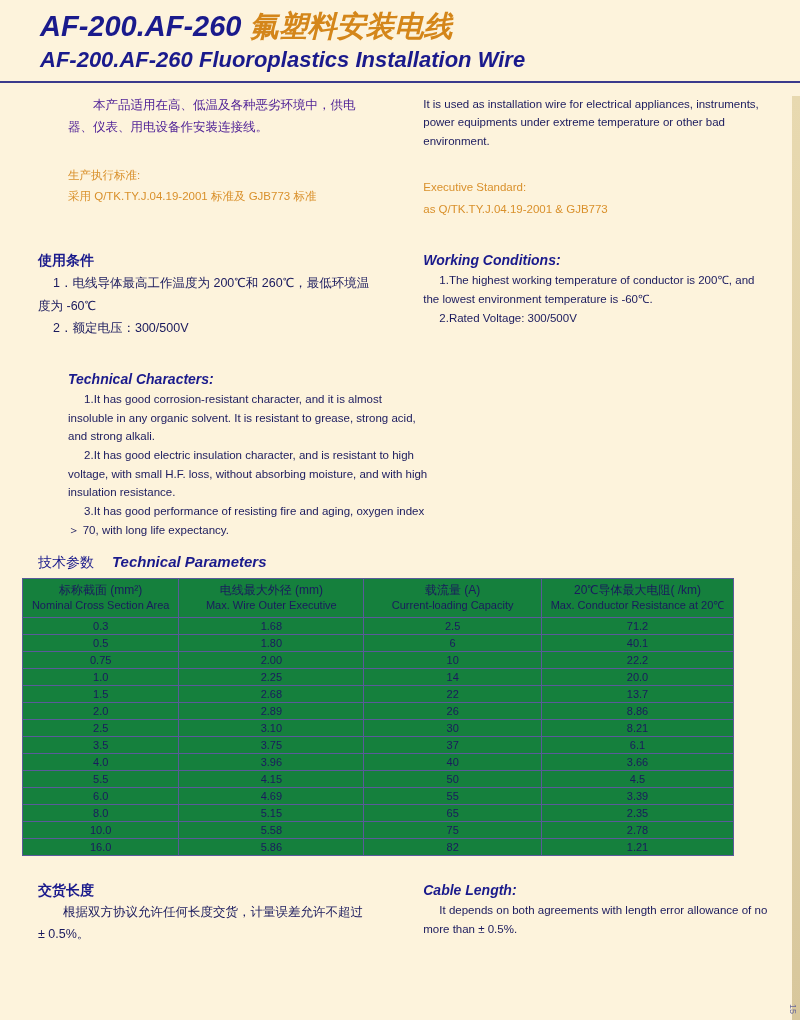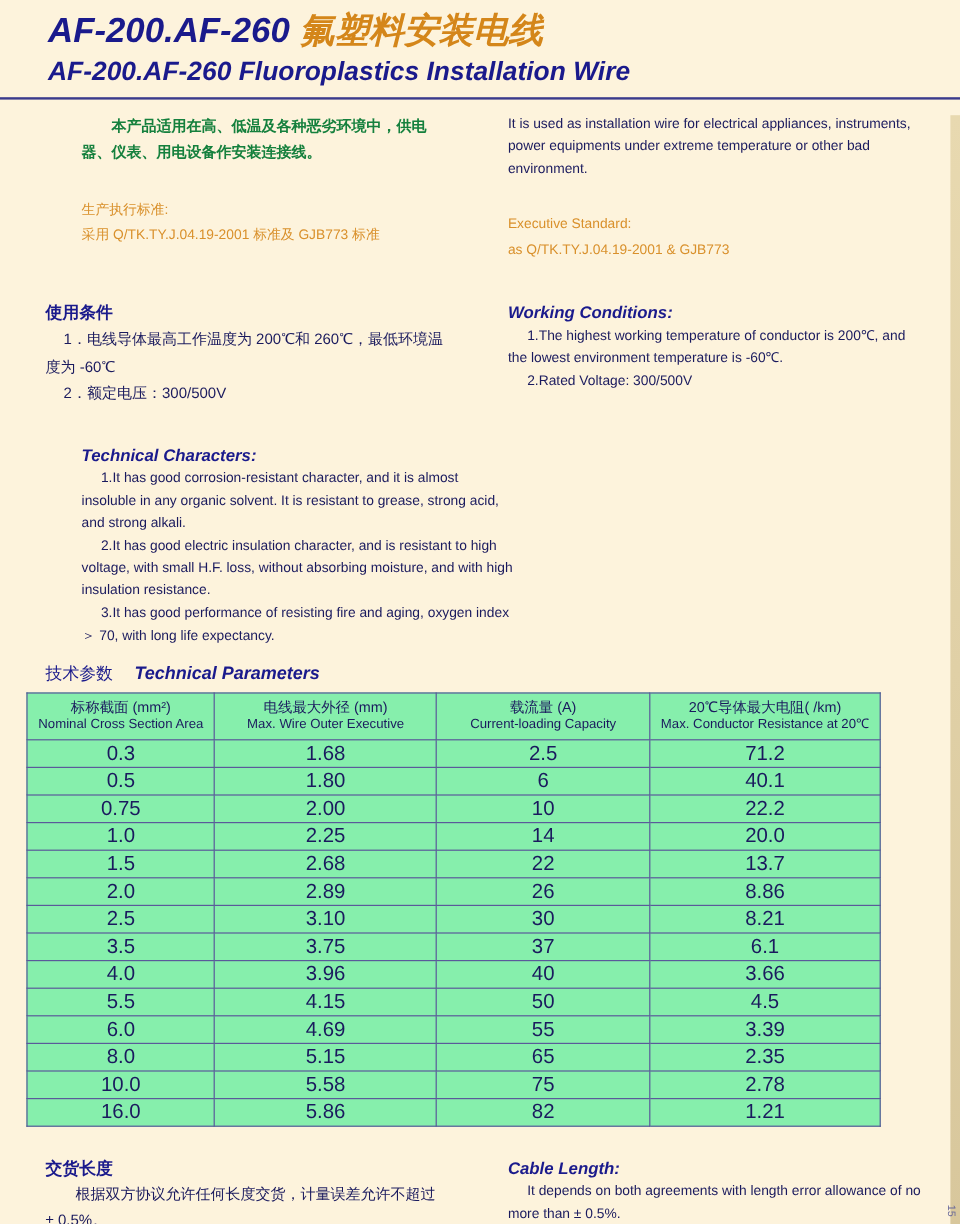--- a/index.html
+++ b/index.html
@@ -47,23 +47,22 @@
     width: 100%;
   }
   .col-l { width: 50%; padding-right: 20px; }
   .col-r { width: 50%; padding-left: 6px; margin-left: 24px; }
 
   p { margin: 0; }
   .intro-cn {
     font-size: 12.5px;
     line-height: 1.75;
     text-indent: 2em;
-    color: #15803d;
+    color: #4c1d95;
     padding-left: 30px;
-    font-weight: bold;
   }
   .intro-en {
     font-size: 11.5px;
     line-height: 1.62;
     color: #1a1a5e;
   }
   .std-cn, .std-en {
     color: #d9902b;
     font-size: 11.5px;
     line-height: 1.9;
@@ -113,36 +112,36 @@
   }
   .tp-head .en {
     font-size: 15px; font-weight: bold; font-style: italic; color: #1a1a8c;
   }
 
   
   table.params {
     border-collapse: collapse;
     width: 712px;
     margin-left: 22px;
-    background: #86efac;
+    background: #15803d;
   }
   table.params th, table.params td {
     border: 1px solid #5a5a9a;
     text-align: center;
     color: #1a1a5e;
   }
   table.params th {
     font-weight: normal;
     padding: 3px 2px 4px;
     line-height: 1.35;
   }
   table.params th .cn { font-size: 12px; display: block; }
   table.params th .en { font-size: 11px; display: block; }
   table.params td {
-    font-size: 17px;
+    font-size: 11px;
     padding: 1px 2px;
     height: 17px;
   }
   
   .footer-row { padding: 0 28px 0 38px; }
   .f-cn-title { font-size: 14px; font-weight: bold; color: #1a1a8c; }
   .f-en-title { font-size: 14px; font-weight: bold; font-style: italic; color: #1a1a8c; }
   .f-cn-body {
     font-size: 12.5px; line-height: 1.75; text-indent: 2em; color: #1a1a5e; margin-top: 2px;
   }

